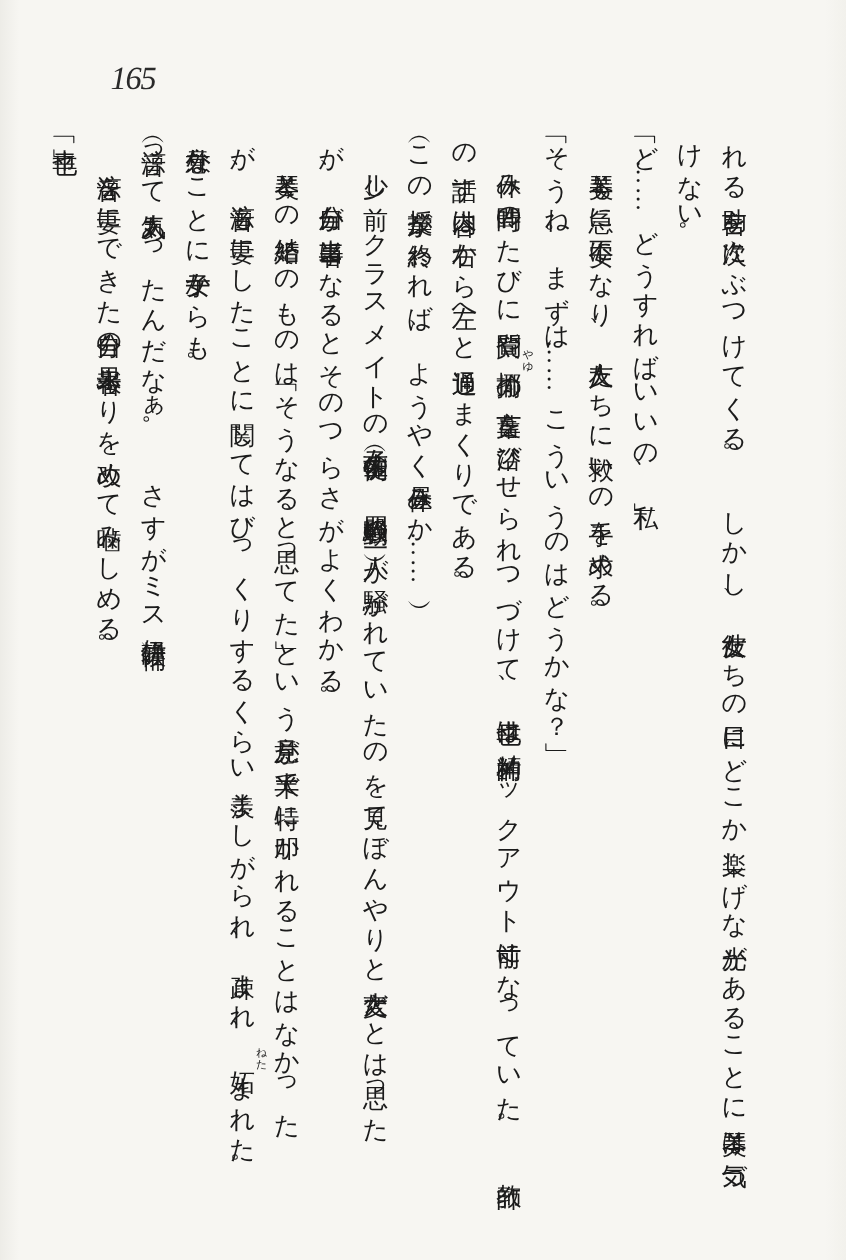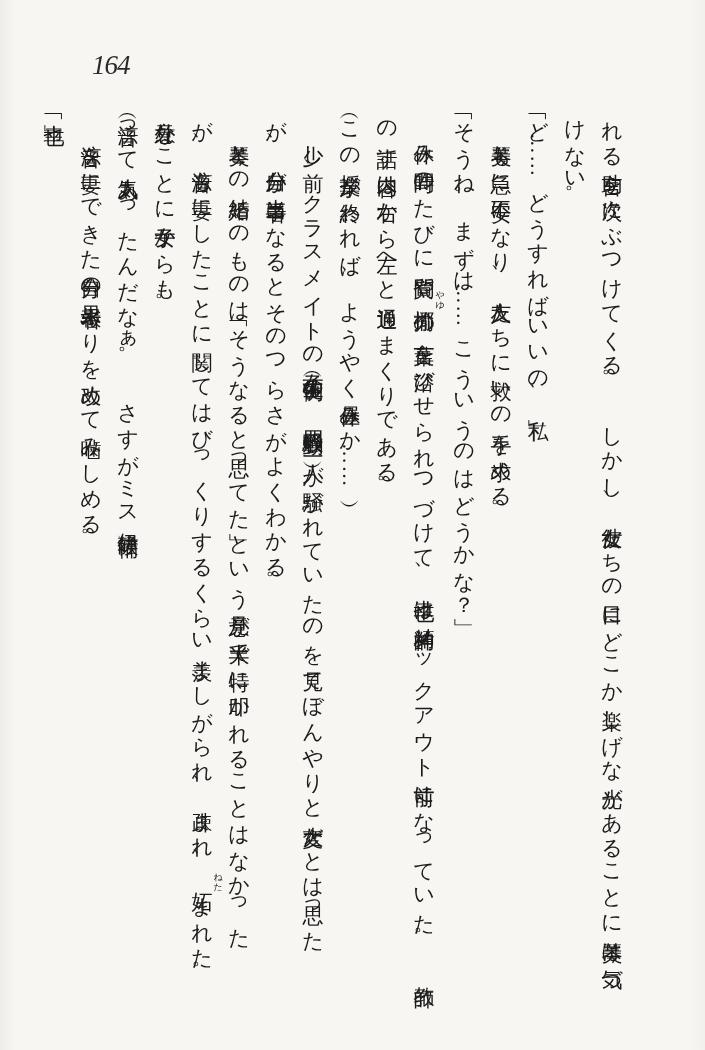--- a/index.html
+++ b/index.html
@@ -54,21 +54,21 @@
     font-size: 9px;
     letter-spacing: 0;
     color: #1b1b1b;
     font-family: "Liberation Serif", "DejaVu Serif", serif;
   }
 </style>
 </head>
 <body>
 
 <div class="page-surface">
-  <div class="page-number">164</div>
+  <div class="page-number">165</div>
   <div class="text-block">
       <p>れる助言を次々にぶつけてくる。　しかし、彼女たちの目にどこか楽しげな光があることに美琴は気づけない。</p>
       <p>「ど……どうすればいいの、私」</p>
       <p>　美琴も急に不安になり、友人たちに救いの手を求める。</p>
       <p>「そうね。まずは……こういうのはどうかな？」</p>
       <p>　休み時間のたびに質問や<ruby>揶揄<rt>やゆ</rt></ruby>の言葉を浴びせられつづけて、幸也は精神的ノックアウト寸前になっていた。　教師の話す内容は右から左へと通過しまくりである。</p>
       <p>（この授業が終われば、ようやく昼休みか……）</p>
       <p>　少し前、クラスメイトの女子生徒（例の、四股騒動の一人）が騒がれていたのを見てぼんやりと大変だとは思ったが、自分が当事者になるとそのつらさがよくわかる。</p>
       <p>　美琴との結婚そのものは「そうなると思ってた」という意見が大半で特に叩かれることはなかったが、涼音も妻にしたことに関してはびっくりするくらい羨ましがられ、疎まれ、<ruby>妬<rt>ねた</rt></ruby>まれた。　意外なことに女子からも。</p>
       <p>（涼音って人気あったんだなぁ。　さすがミス伊静候補）</p>

